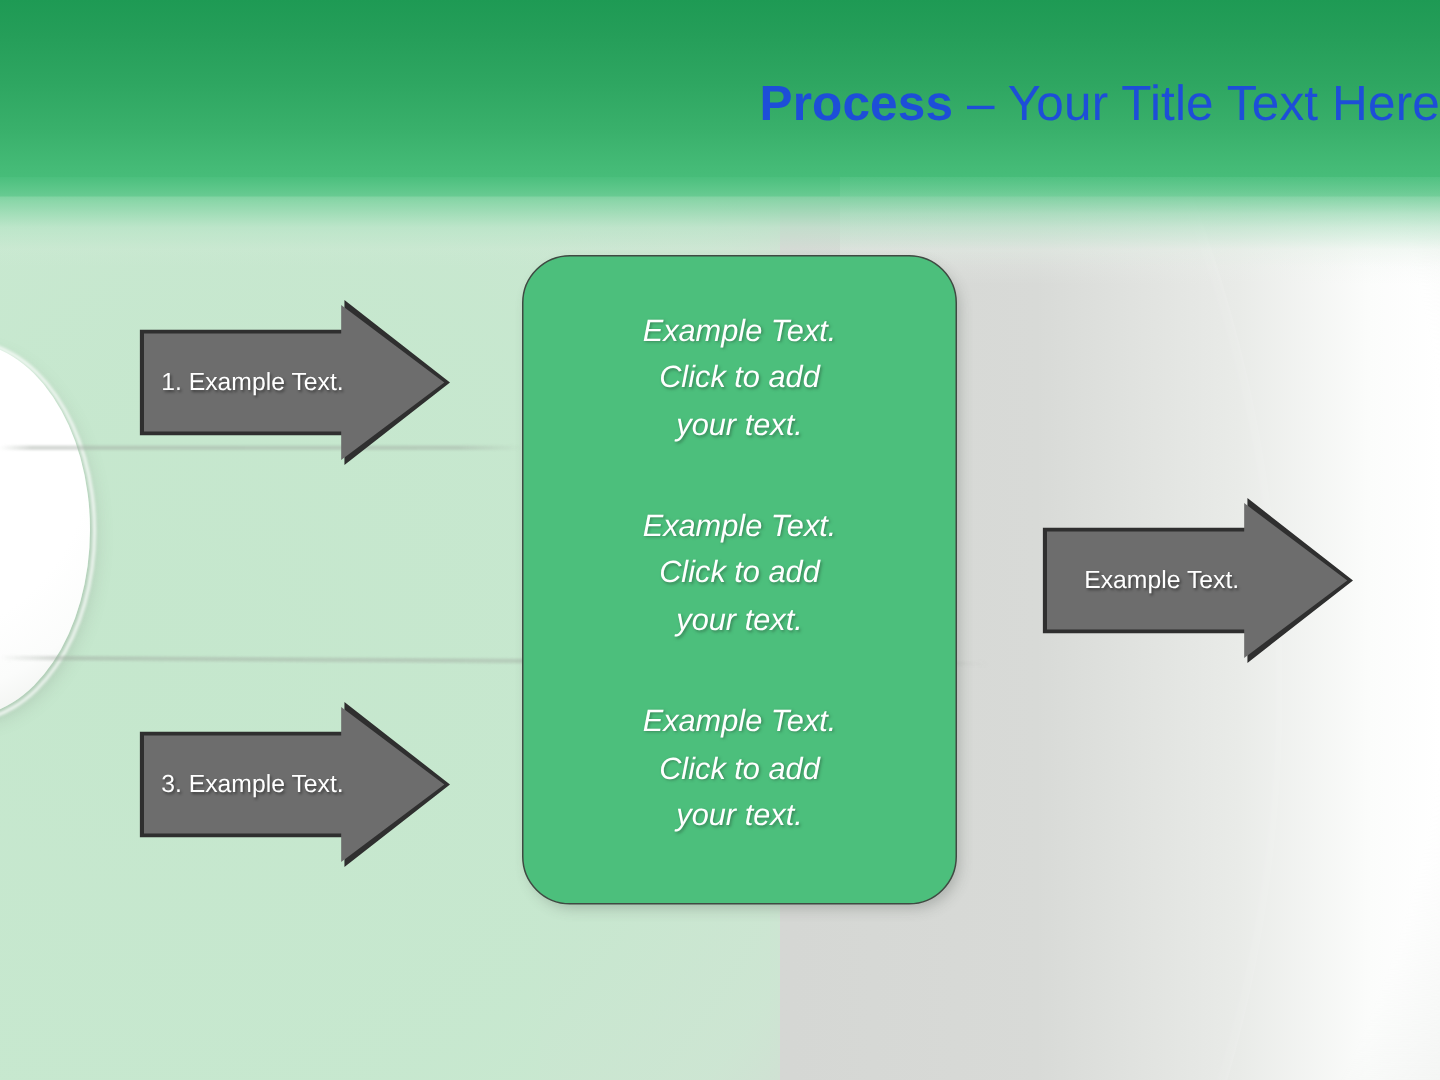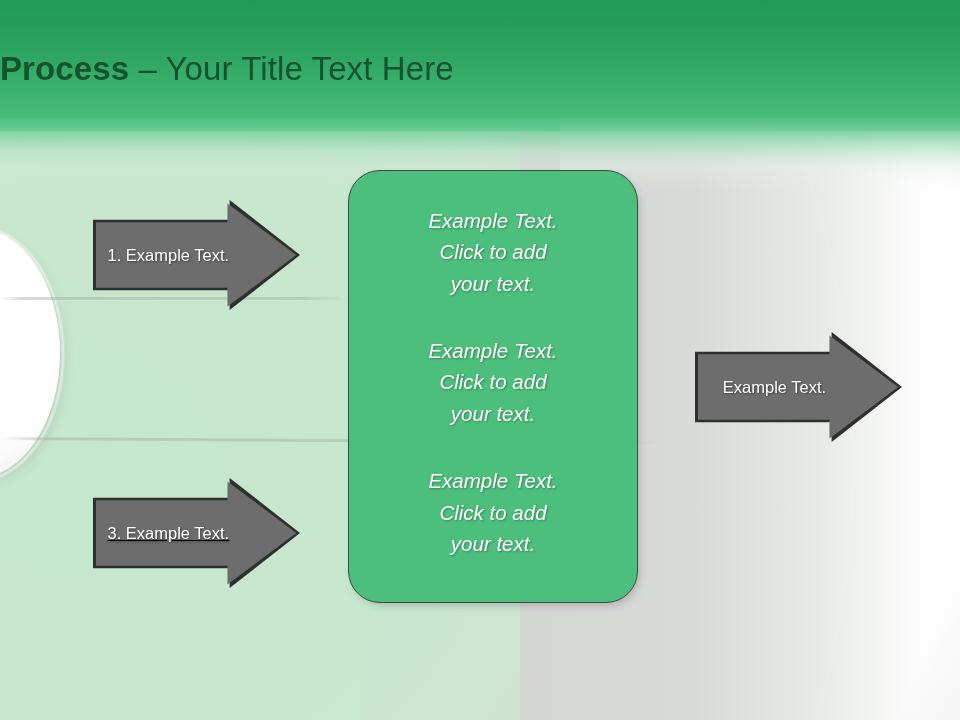--- a/index.html
+++ b/index.html
@@ -123,23 +123,23 @@
     position:absolute; left:560px; top:118px; width:400px; height:72px;
     background:linear-gradient(180deg,
       rgba(86,196,134,0.55) 0%,
       rgba(178,225,197,0.40) 34%,
       rgba(236,243,237,0.30) 68%,
       rgba(252,253,252,0.0) 100%);
   }
 
   .title{
     position:absolute; left:0; top:50px; width:960px;
-    text-align:left;
+    text-align:right;
     font-size:33px;
-    color:#14532d;
+    color:#1d4ed8;
     letter-spacing:0.1px;
     white-space:nowrap;
   }
   .title .bold{ font-weight:bold; }
   .title .rest{ font-weight:normal; }
 
   
   .arrow{
     position:absolute;
     display:flex; align-items:center;
@@ -164,21 +164,21 @@
     padding-left:14px;
     padding-right:34%;
     text-align:center;
     text-shadow:1px 1px 2px rgba(0,0,0,0.45);
     white-space:nowrap;
   }
 
   
   #arrow-1{ left:93px; top:200px;  width:207px; height:110px; }
   #arrow-2{ left:93px; top:328px;  width:207px; height:110px; }
-  #arrow-3{ left:93px; top:478px;  width:207px; height:110px;text-decoration:underline; }
+  #arrow-3{ left:93px; top:468px;  width:207px; height:110px; }
   
   #arrow-out{ left:695px; top:332px; width:207px; height:110px; }
   #arrow-out .label{ padding-right:30%; }
 
   
   .panel{
     position:absolute;
     left:348px; top:170px; width:290px; height:433px;
     border-radius:32px;
     background:#4cbf7c;

